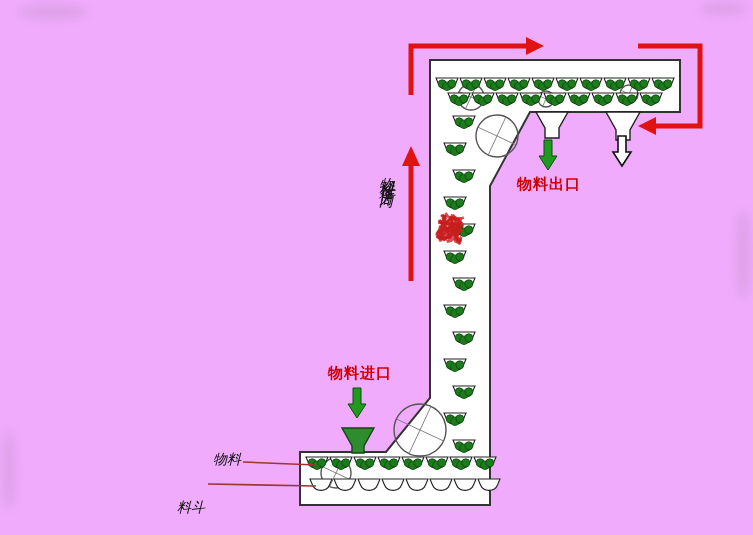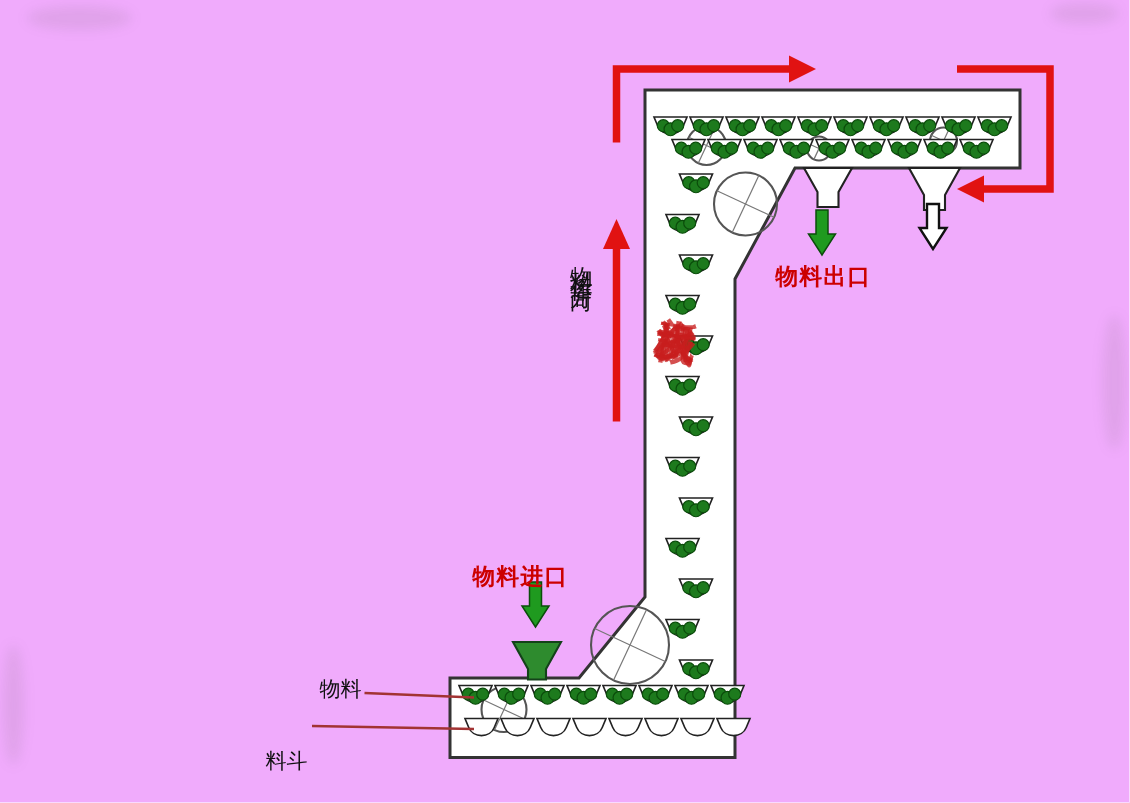--- a/index.html
+++ b/index.html
@@ -13,26 +13,26 @@
   .outline{fill:#ffffff;stroke:#333;stroke-width:2;}
   .wheel{fill:none;stroke:#555;stroke-width:1.4;}
   .spoke{stroke:#777;stroke-width:0.8;}
   .redline{stroke:#e11212;stroke-width:5;fill:none;}
   .redhead{fill:#e11212;stroke:none;}
   .garrow{fill:#1f9a1f;stroke:#0b4d0b;stroke-width:1;}
   .harrow{fill:#ffffff;stroke:#111;stroke-width:1.6;}
   .funnel{fill:#ffffff;stroke:#222;stroke-width:1.4;}
   .funnel-green{fill:#2e8b2e;stroke:#14421a;stroke-width:1.4;}
   .leader{stroke:#a23333;stroke-width:1.6;}
-  .label{position:absolute;color:#111;font-size:14px;line-height:1.1;}
+  .label{position:absolute;color:#111;font-size:14px;line-height:1.1;font-style:italic;}
   .label-red{position:absolute;color:#cc0000;font-weight:bold;font-size:15px;letter-spacing:1px;}
   .vtext{writing-mode:vertical-rl;text-orientation:upright;}
   #direction-label{left:378px;top:166px;font-size:15px;letter-spacing:3px;color:#111;}
   #outlet-label{left:517px;top:175px;}
-  #inlet-label{left:315px;top:364px;margin-top:11px;}
+  #inlet-label{left:328px;top:364px;}
   #material-label{left:213px;top:452px;}
   #bucket-label{left:177px;top:500px;}
   #watermark{
     position:absolute;left:438px;top:190px;
     font-family:"Liberation Serif",serif;font-weight:bold;
     font-size:27px;color:rgba(200,30,30,0.78);
     transform:rotate(9deg);letter-spacing:1px;
   }
   .smudge{position:absolute;background:rgba(90,85,80,0.10);border-radius:50%;filter:blur(4px);}
 </style>

